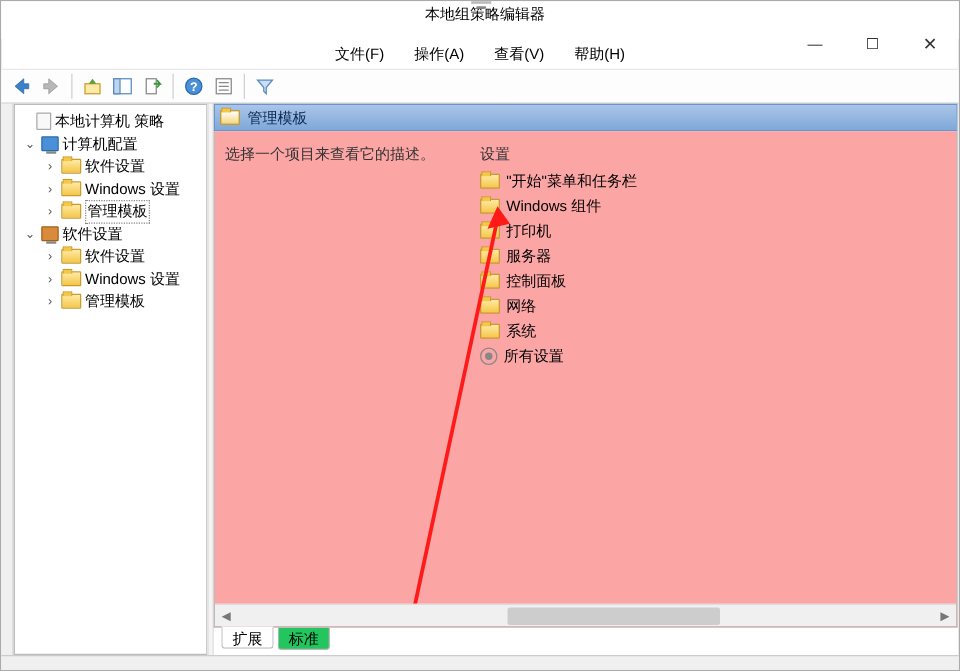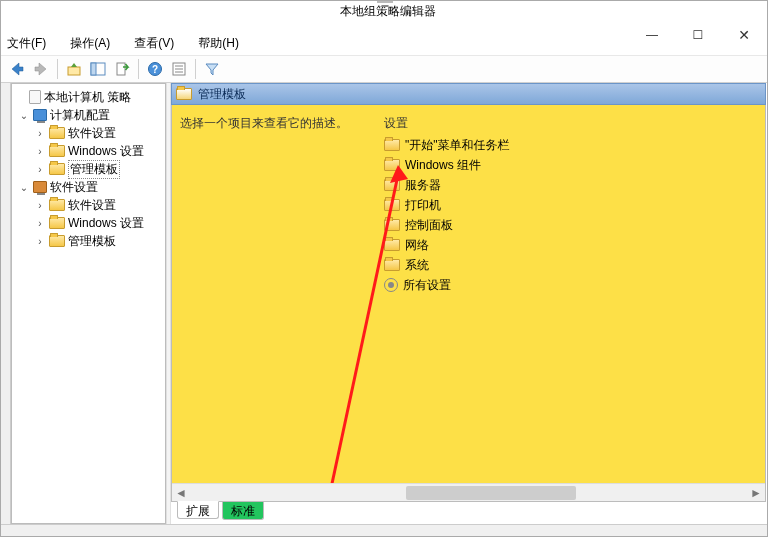--- a/index.html
+++ b/index.html
@@ -6,21 +6,21 @@
 body { font-family: "Microsoft YaHei", "Segoe UI", Tahoma, sans-serif; font-size: 12px; background: #fff; overflow: hidden; }
 .window { width: 768px; height: 537px; border: 1px solid #aaa; position: relative; background: #fff; }
 .bottom-edge { position: absolute; left: 0; right: 0; bottom: 0; height: 12px; background: #f0f0f0; border-top: 1px solid #ccc; }
 .left-edge { position: absolute; left: 0; top: 82px; bottom: 12px; width: 10px; background: #f0f0f0; border-right: 1px solid #ccc; }
 .titlebar { height: 30px; display: flex; align-items: center; padding: 0 0 0 8px; background: #fff; flex-direction: column; }
 .title-icon { width: 16px; height: 16px; margin-right: 6px; background: #eee; border: 1px solid #bbb; position: relative; }
 .title-icon::before { content: ""; position: absolute; left: 3px; top: 3px; right: 3px; bottom: 3px; border: 1px solid #888; border-radius: 2px; }
 .winbtns { margin-left: auto; display: flex; }
 .winbtn { width: 46px; height: 30px; display: flex; align-items: center; justify-content: center; font-family: "Segoe UI Symbol", sans-serif; font-size: 12px; color: #333; cursor: default; }
 .winbtn.close { font-size: 14px; }
-.menubar { height: 24px; display: flex; align-items: center; padding: 0 6px; gap: 24px; }
+.menubar { height: 24px; display: flex; align-items: center; padding: 0 6px; gap: 24px; justify-content: center; }
 .menubar span { cursor: default; }
 .toolbar { height: 28px; border-top: 1px solid #e8e8e8; border-bottom: 1px solid #d0d0d0; display: flex; align-items: center; padding: 0 4px; background: #fdfdfd; }
 .tbtn { width: 22px; height: 22px; margin: 0 1px; display: flex; align-items: center; justify-content: center; cursor: default; }
 .tsep { width: 1px; height: 20px; background: #d0d0d0; margin: 0 4px; }
 .arrow-svg { width: 16px; height: 16px; }
 .content { position: absolute; left: 10px; right: 1px; top: 82px; bottom: 12px; display: flex; }
 .tree { width: 155px; border: 1px solid #bcbcbc; background: #fff; padding: 4px 0; overflow: hidden; }
 .tree-row { display: flex; align-items: center; height: 18px; padding: 0 4px; cursor: default; white-space: nowrap; }
 .expander { width: 12px; display: inline-flex; justify-content: center; font-size: 10px; color: #555; }
 .ticon { width: 16px; height: 14px; margin: 0 3px; flex-shrink: 0; }
@@ -28,21 +28,21 @@
 .folder-sm::before { content: ""; position: absolute; top: -3px; left: 0; width: 6px; height: 3px; background: #f5c748; border: 1px solid #c89c2e; border-bottom: none; border-radius: 1px 1px 0 0; }
 .pc-icon { width: 14px; height: 12px; background: #4a90d9; border: 1px solid #2a6aa9; border-radius: 1px; position: relative; }
 .pc-icon::after { content: ""; position: absolute; bottom: -3px; left: 3px; width: 8px; height: 2px; background: #888; }
 .file-icon { width: 12px; height: 14px; background: #f8f8f8; border: 1px solid #aaa; border-radius: 1px; }
 .tree-row.selected { }
 .tree-row.selected .label { border: 1px dotted #888; padding: 0 1px; }
 .splitter { width: 5px; background: #f4f4f4; border-left: 1px solid #e0e0e0; border-right: 1px solid #e0e0e0; cursor: ew-resize; }
 .right { flex: 1; display: flex; flex-direction: column; }
 .header { height: 22px; background: linear-gradient(#aac5e8, #7fa8d8); border: 1px solid #6b95c8; display: flex; align-items: center; padding: 0 4px; color: #0a2a55; }
 .header .folder-sm { background: linear-gradient(#fff, #f5d67a); }
-.detail { flex: 1; border: 1px solid #bcbcbc; border-top: none; position: relative; background: #fde047; overflow: hidden; }
+.detail { flex: 1; border: 1px solid #bcbcbc; border-top: none; position: relative; background: #fca5a5; overflow: hidden; }
 .desc { position: absolute; left: 8px; top: 10px; color: #333; }
 .col-header { position: absolute; left: 212px; top: 10px; color: #333; }
 .item-list { position: absolute; left: 212px; top: 30px; }
 .item { display: flex; align-items: center; height: 20px; cursor: default; }
 .item .folder-sm { margin-right: 5px; }
 .gear-icon { width: 14px; height: 14px; border: 1.5px solid #888; border-radius: 50%; position: relative; margin-right: 5px; }
 .gear-icon::before { content: ""; position: absolute; inset: 3px; border-radius: 50%; background: #888; }
 .hsb { position: absolute; left: 0; right: 0; bottom: 0; height: 18px; background: #f0f0f0; border-top: 1px solid #ddd; display: flex; }
 .hsb .track { flex: 1; position: relative; margin-left: 216px; }
 .hsb .thumb { position: absolute; left: 0; top: 2px; width: 170px; height: 14px; background: #cdcdcd; border-radius: 2px; }
@@ -192,25 +192,25 @@
           <div class="item">
               <span class="folder-sm"></span>
               <span>"开始"菜单和任务栏</span>
             </div>
           <div class="item">
               <span class="folder-sm"></span>
               <span>Windows 组件</span>
             </div>
           <div class="item">
               <span class="folder-sm"></span>
+              <span>打印机</span>
+            </div>
+          <div class="item">
+              <span class="folder-sm"></span>
               <span>服务器</span>
-            </div>
-          <div class="item">
-              <span class="folder-sm"></span>
-              <span>打印机</span>
             </div>
           <div class="item">
               <span class="folder-sm"></span>
               <span>控制面板</span>
             </div>
           <div class="item">
               <span class="folder-sm"></span>
               <span>网络</span>
             </div>
           <div class="item">

